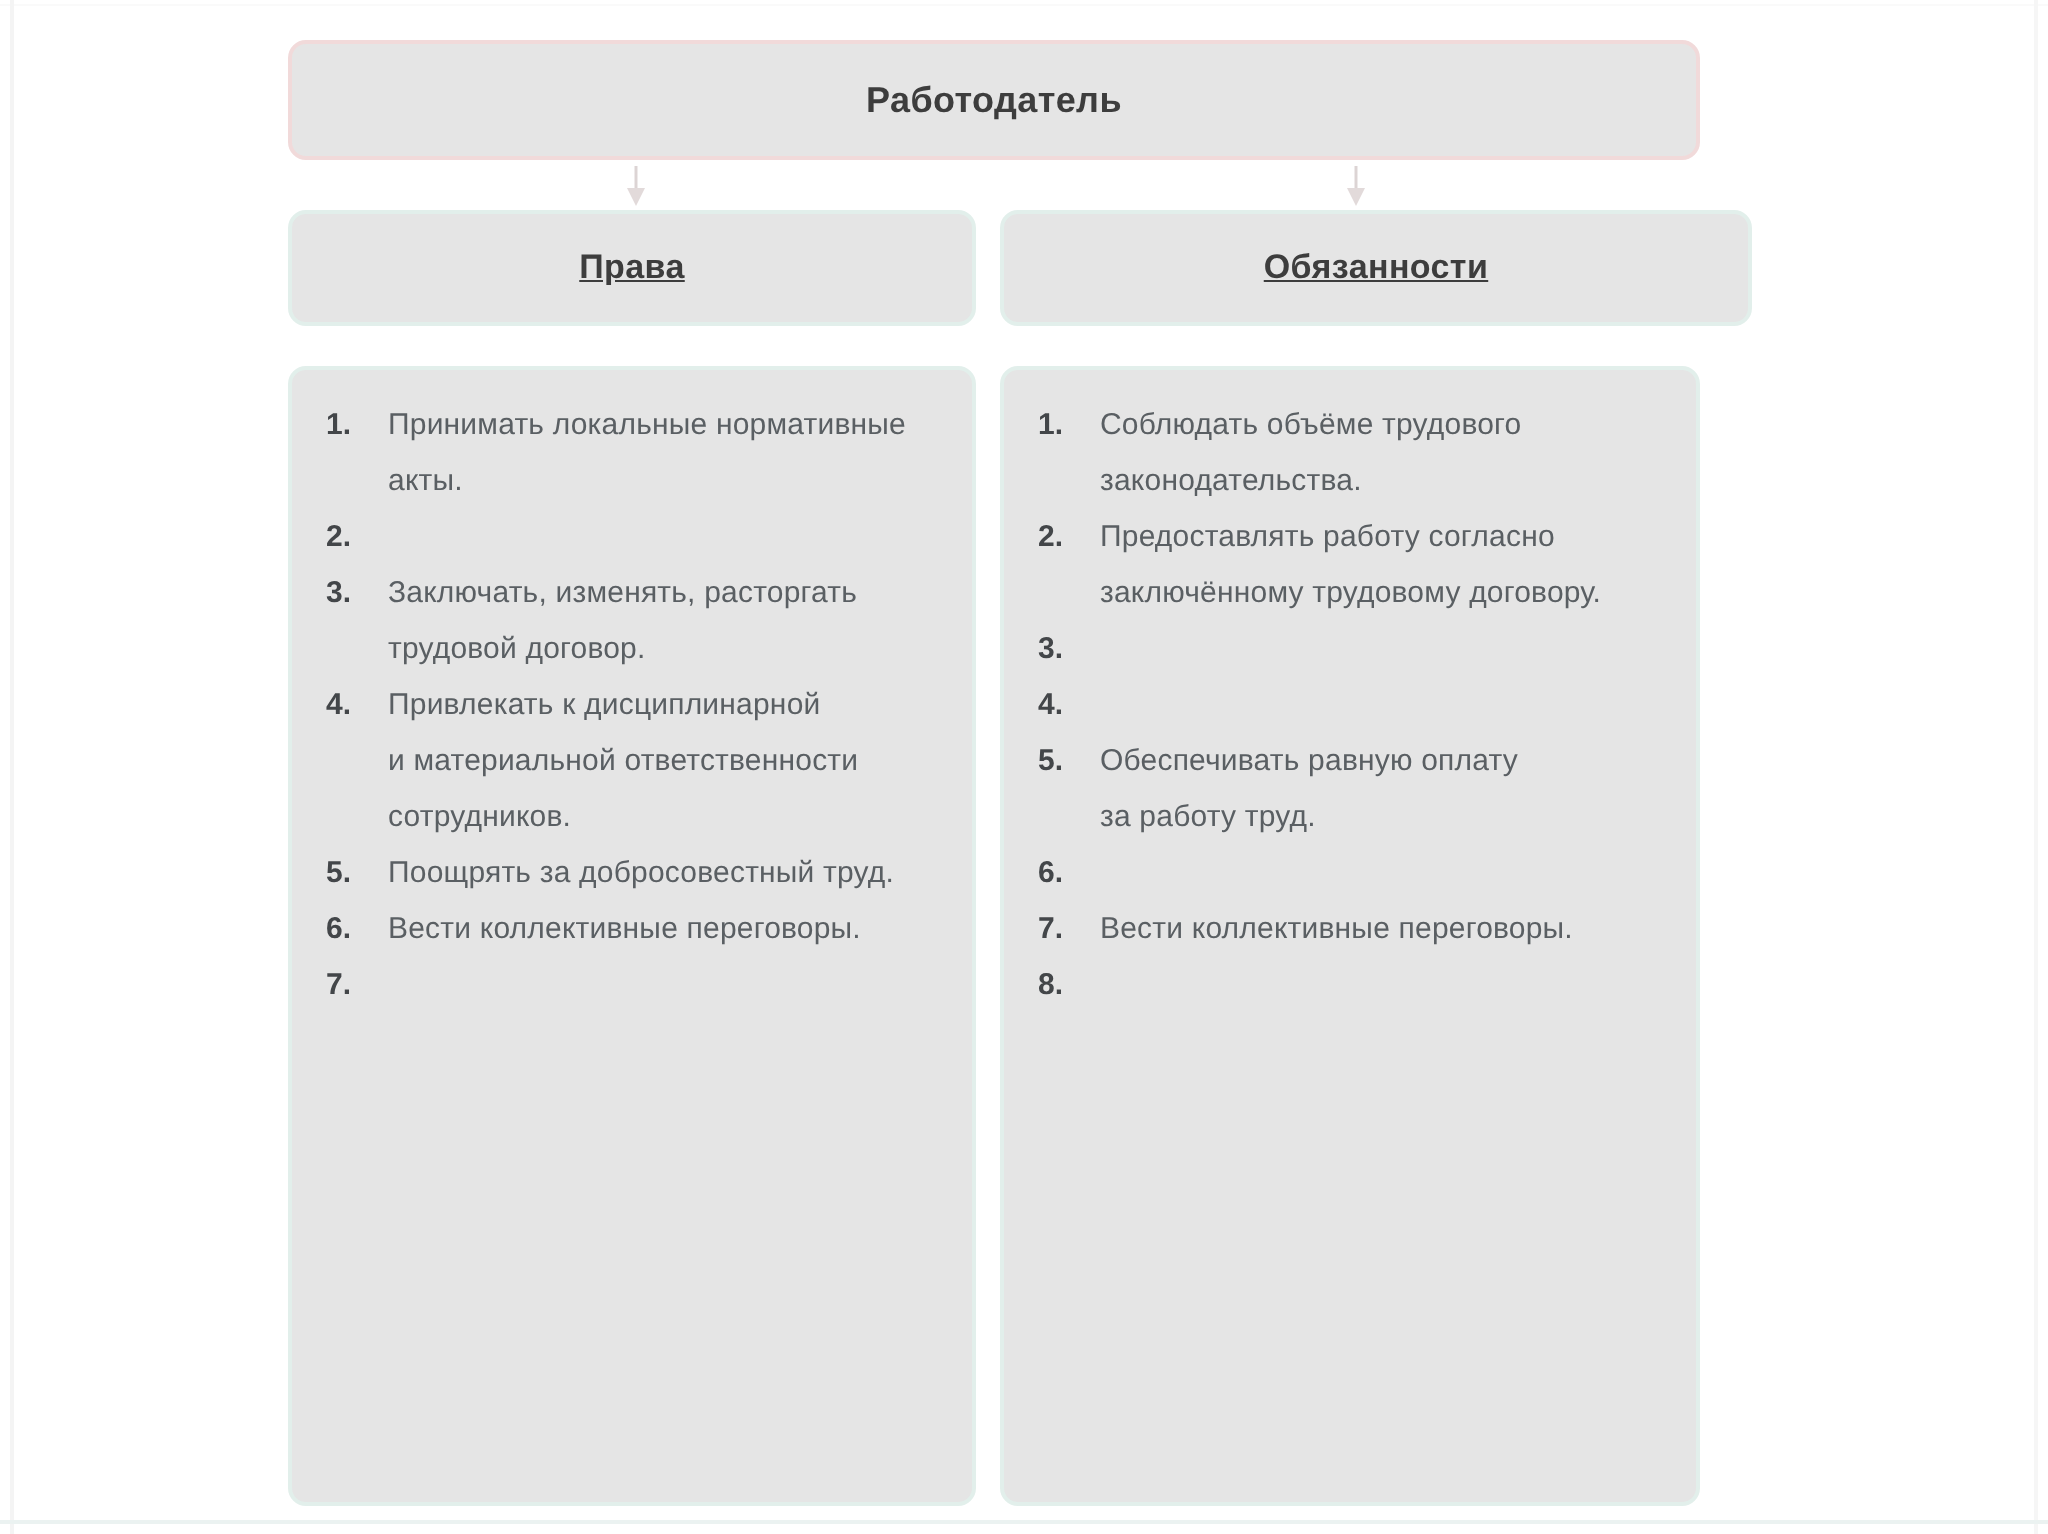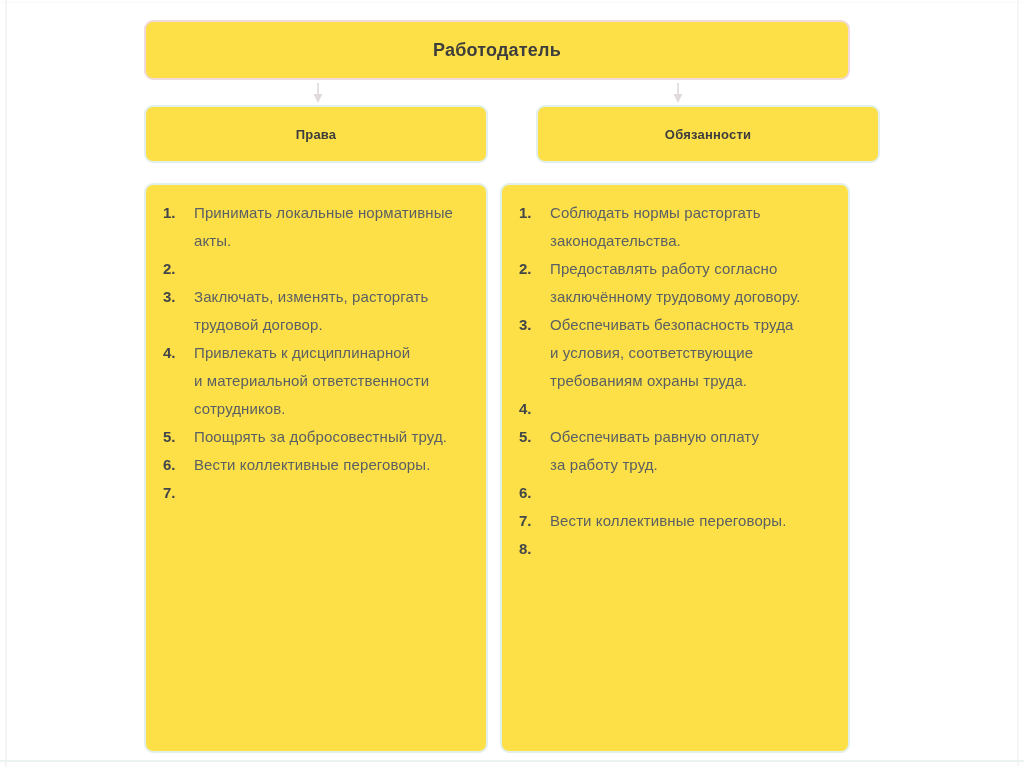--- a/index.html
+++ b/index.html
@@ -18,42 +18,42 @@
     overflow: hidden;
   }
   
   .edge-left   { position:absolute; left:5px;  top:0; bottom:0; width:2px;  background:#f4f4f4; }
   .edge-right  { position:absolute; left:1017px; top:0; bottom:0; width:2px; background:#f6f6f6; }
   .edge-bottom { position:absolute; left:0; top:760px; width:1024px; height:2px; background:#ebf2f1; }
   .edge-top    { position:absolute; left:0; top:2px; width:1024px; height:1px; background:#fafafa; }
 
   .box {
     position: absolute;
-    background: #fde047;
+    background: #e5e5e5;
     border-radius: 9px;
     box-sizing: border-box;
   }
   .top-box {
     left: 144px; top: 20px; width: 706px; height: 60px;
     border: 2px solid #f1dada;
     display: flex; align-items: center; justify-content: center;
   }
   .top-box .label {
     font-weight: bold; font-size: 18px; color: #3d3d3d; letter-spacing: 0.2px;
   }
   .header-box {
     border: 2px solid #e2efeb;
     display: flex; align-items: center; justify-content: center;
     top: 105px; height: 58px;
   }
   .header-box .label {
-    font-weight: bold; font-size: 13px; color: #3d3d3d; letter-spacing: 0.2px;
+    font-weight: bold; font-size: 17px; color: #3d3d3d; letter-spacing: 0.2px; text-decoration: underline;
   }
   .header-left  { left: 144px; width: 344px; }
-  .header-right { left: 500px; width: 344px; margin-left: 36px; }
+  .header-right { left: 500px; width: 376px; }
 
   .list-box {
     border: 2px solid #e2efeb;
     top: 183px; height: 570px;
   }
   .list-left  { left: 144px; width: 344px; }
   .list-right { left: 500px; width: 350px; }
 
   ol.num-list {
     list-style: none;
@@ -151,33 +151,30 @@
       <li>
         <span class="num">7.</span>
       </li>
     </ol>
   </div>
 
   <div class="box list-box list-right">
     <ol class="num-list">
       <li>
         <span class="num">1.</span>
-        <span class="txt">Соблюдать нормы расторгать
+        <span class="txt">Соблюдать объёме трудового
 законодательства.</span>
       </li>
       <li>
         <span class="num">2.</span>
         <span class="txt">Предоставлять работу согласно
 заключённому трудовому договору.</span>
       </li>
       <li>
         <span class="num">3.</span>
-        <span class="txt">Обеспечивать безопасность труда
-и условия, соответствующие
-требованиям охраны труда.</span>
       </li>
       <li>
         <span class="num">4.</span>
       </li>
       <li>
         <span class="num">5.</span>
         <span class="txt">Обеспечивать равную оплату
 за работу труд.</span>
       </li>
       <li>

